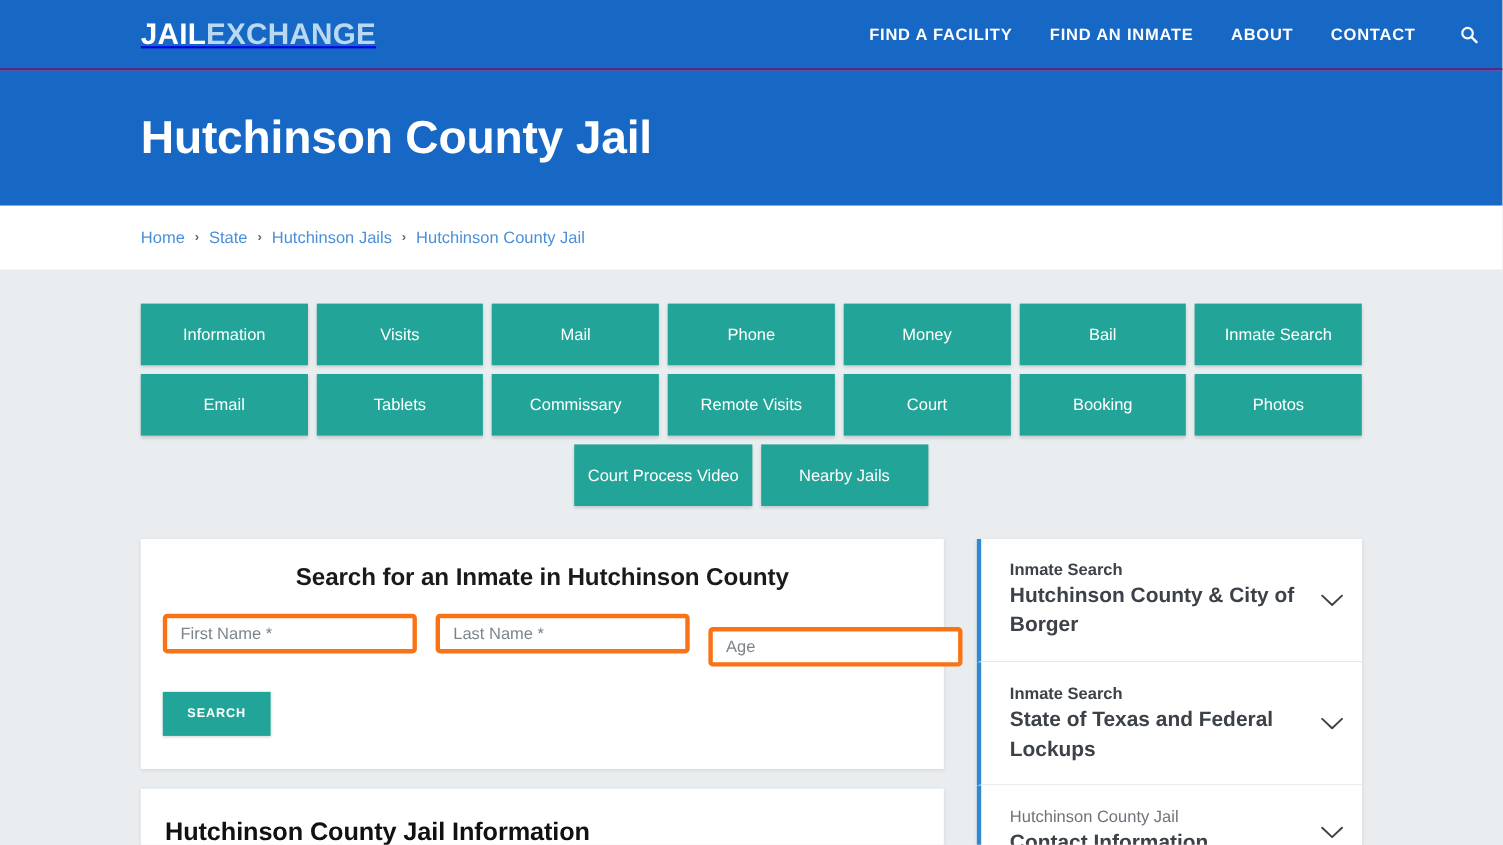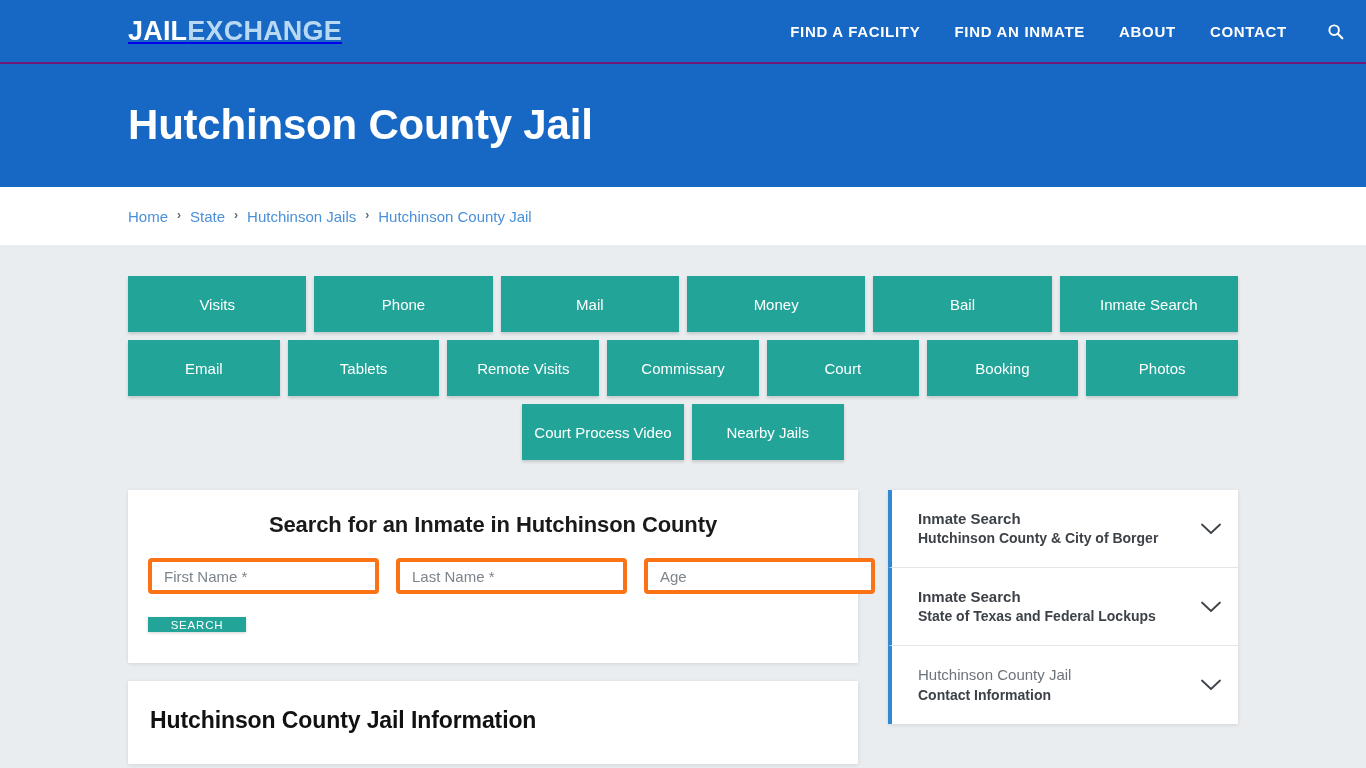--- a/index.html
+++ b/index.html
@@ -188,46 +188,46 @@
     padding: 0 12px;
     font-family: inherit;
     font-size: 15px;
     color: #495057;
     background: #ffffff;
     outline: none;
   }
   .field::placeholder { color: #7c848c; }
   .field-first { flex: 0 0 162px; }
   .field-last  { flex: 0 0 162px; }
-  .field-age   { flex: 0 0 162px; }
+  .field-age   { flex: 0 0 162px; margin-top: 12px; }
   .field-race  {
     flex: 0 0 162px;
     appearance: none;
     -webkit-appearance: none;
     background-image:
       linear-gradient(45deg, transparent 50%, #444 50%),
       linear-gradient(135deg, #444 50%, transparent 50%);
     background-position:
       calc(100% - 18px) 15px,
       calc(100% - 13px) 15px;
     background-size: 5px 5px, 5px 5px;
     background-repeat: no-repeat;
     cursor: pointer;
   }
 
   .search-submit {
     margin-top: 23px;
     width: 98px;
-    height: 15px;
+    height: 40px;
     background: #22a598;
     color: #ffffff;
     border: none;
     font-family: inherit;
     font-size: 11.5px;
-    font-weight: normal;
+    font-weight: bold;
     letter-spacing: 0.8px;
     cursor: pointer;
     box-shadow: 0 1px 3px rgba(0,0,0,0.18);
   }
 
   
   .info-card {
     background: #ffffff;
     box-shadow: 0 1px 4px rgba(0,0,0,0.10);
     margin-top: 18px;
@@ -258,21 +258,21 @@
   .acc-item:last-child { border-bottom: none; }
   .acc-text { flex: 1 1 auto; line-height: 1.42; }
   .acc-line1 {
     font-size: 15px;
     font-weight: bold;
     color: #3d4248;
     display: block;
   }
   .acc-line1.muted { font-weight: normal; color: #6d737a; }
   .acc-line2 {
-    font-size: 14px;
+    font-size: 19px;
     font-weight: bold;
     color: #3d4248;
     display: block;
   }
   .acc-chevron {
     flex: 0 0 auto;
     margin-left: 12px;
     display: flex;
     align-items: center;
   }
@@ -312,32 +312,33 @@
     <a class="crumb" href="#">Hutchinson Jails</a>
     <span class="crumb-sep">›</span>
     <a class="crumb" href="#">Hutchinson County Jail</a>
   </div>
 </div>
 
 <div class="main">
 
   <div class="tab-grid">
     <div class="tab-row">
+      <button class="tab-btn">Information</button>
       <button class="tab-btn">Visits</button>
+      <button class="tab-btn">Mail</button>
       <button class="tab-btn">Phone</button>
-      <button class="tab-btn">Mail</button>
       <button class="tab-btn">Money</button>
       <button class="tab-btn">Bail</button>
       <button class="tab-btn">Inmate Search</button>
     </div>
     <div class="tab-row">
       <button class="tab-btn">Email</button>
       <button class="tab-btn">Tablets</button>
+      <button class="tab-btn">Commissary</button>
       <button class="tab-btn">Remote Visits</button>
-      <button class="tab-btn">Commissary</button>
       <button class="tab-btn">Court</button>
       <button class="tab-btn">Booking</button>
       <button class="tab-btn">Photos</button>
     </div>
     <div class="tab-row centered">
       <button class="tab-btn">Court Process Video</button>
       <button class="tab-btn">Nearby Jails</button>
     </div>
   </div>
 

